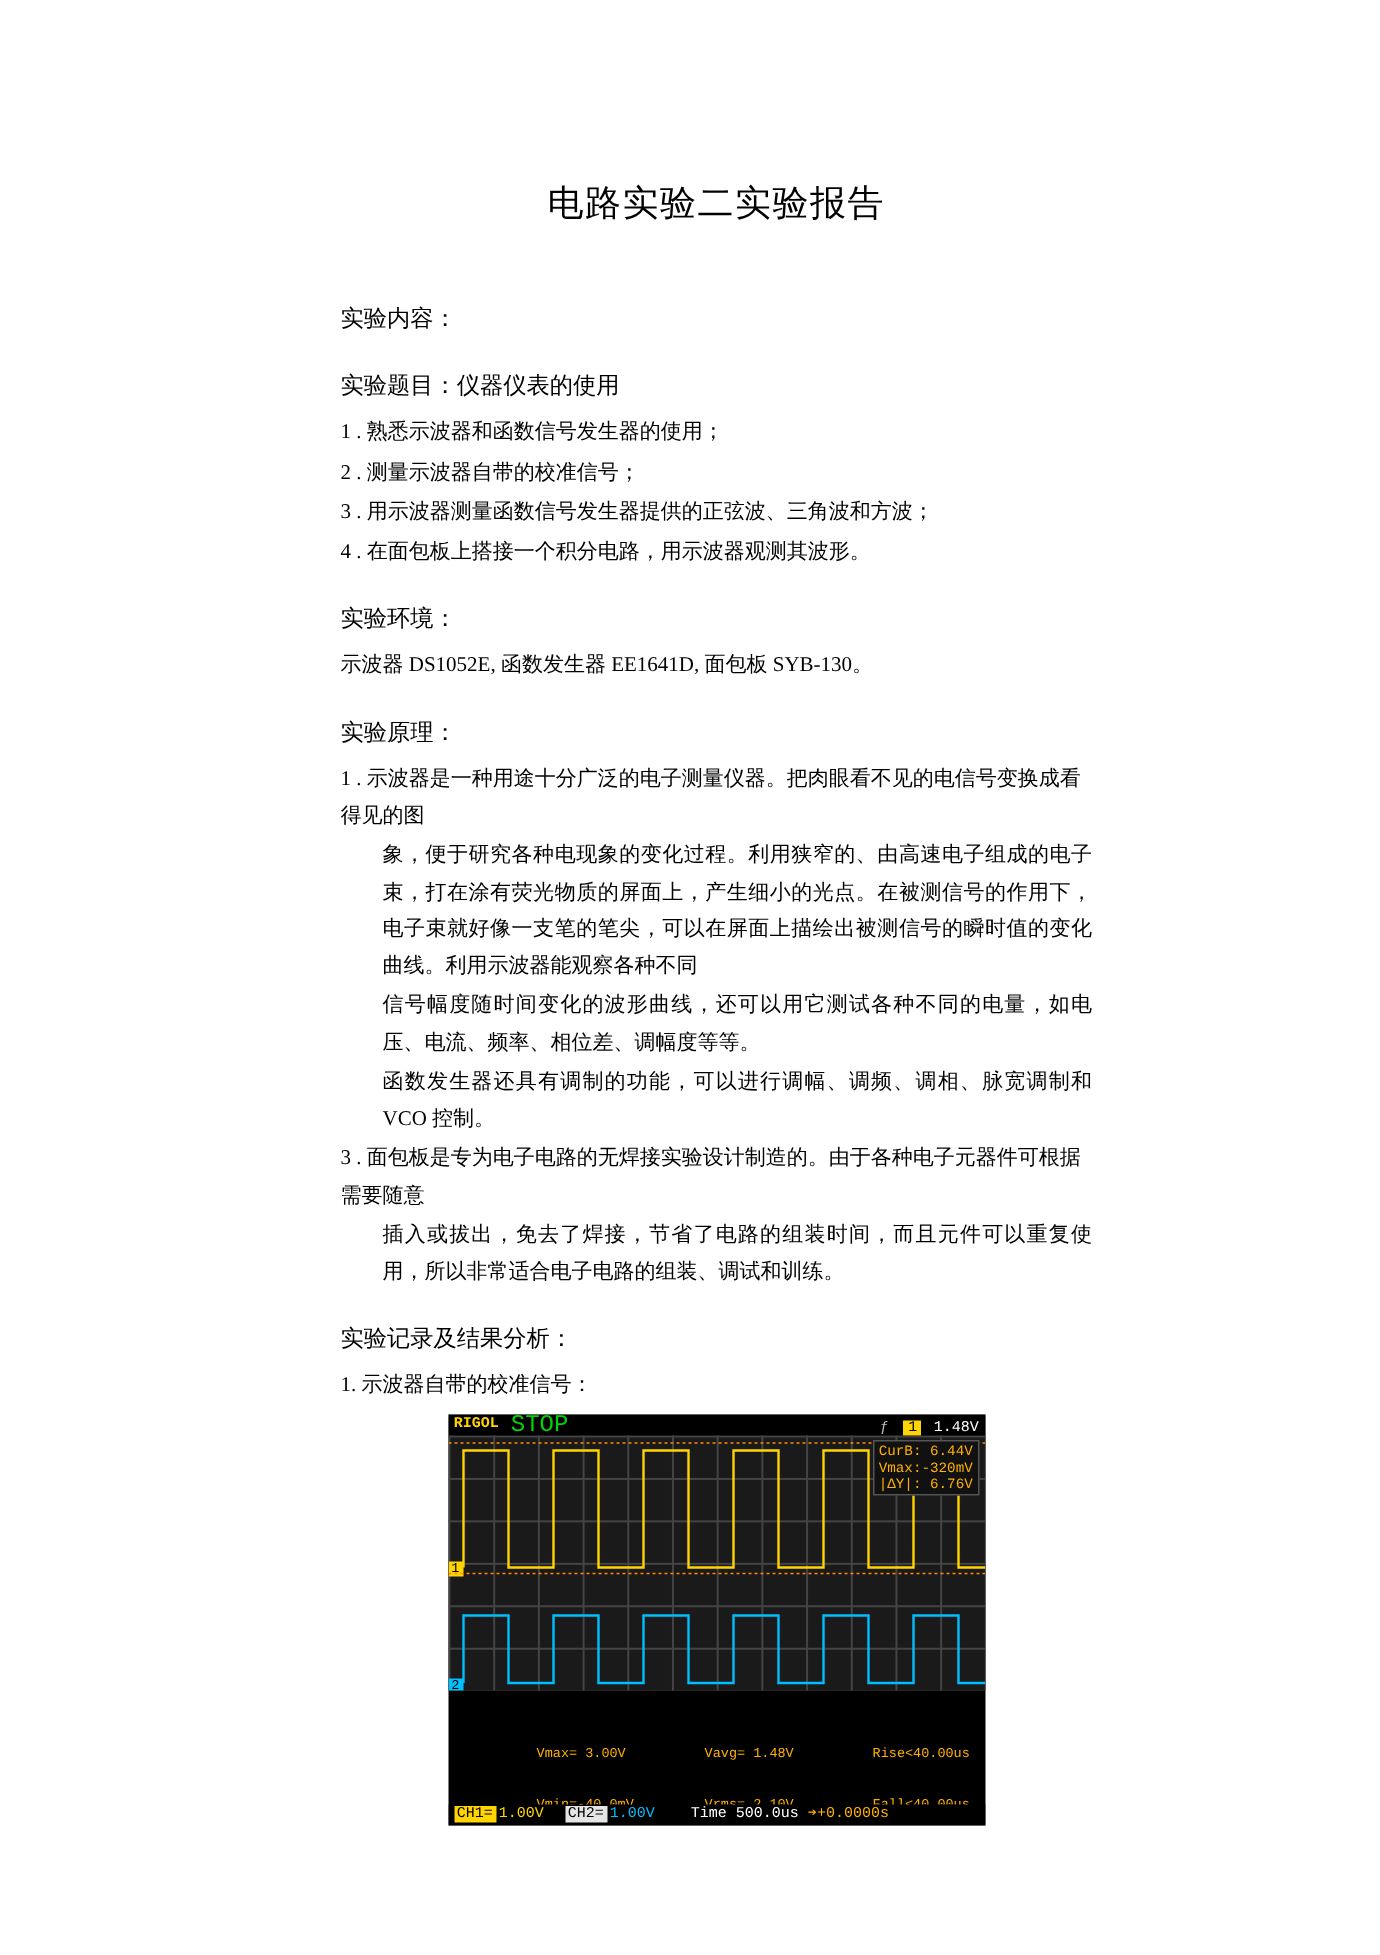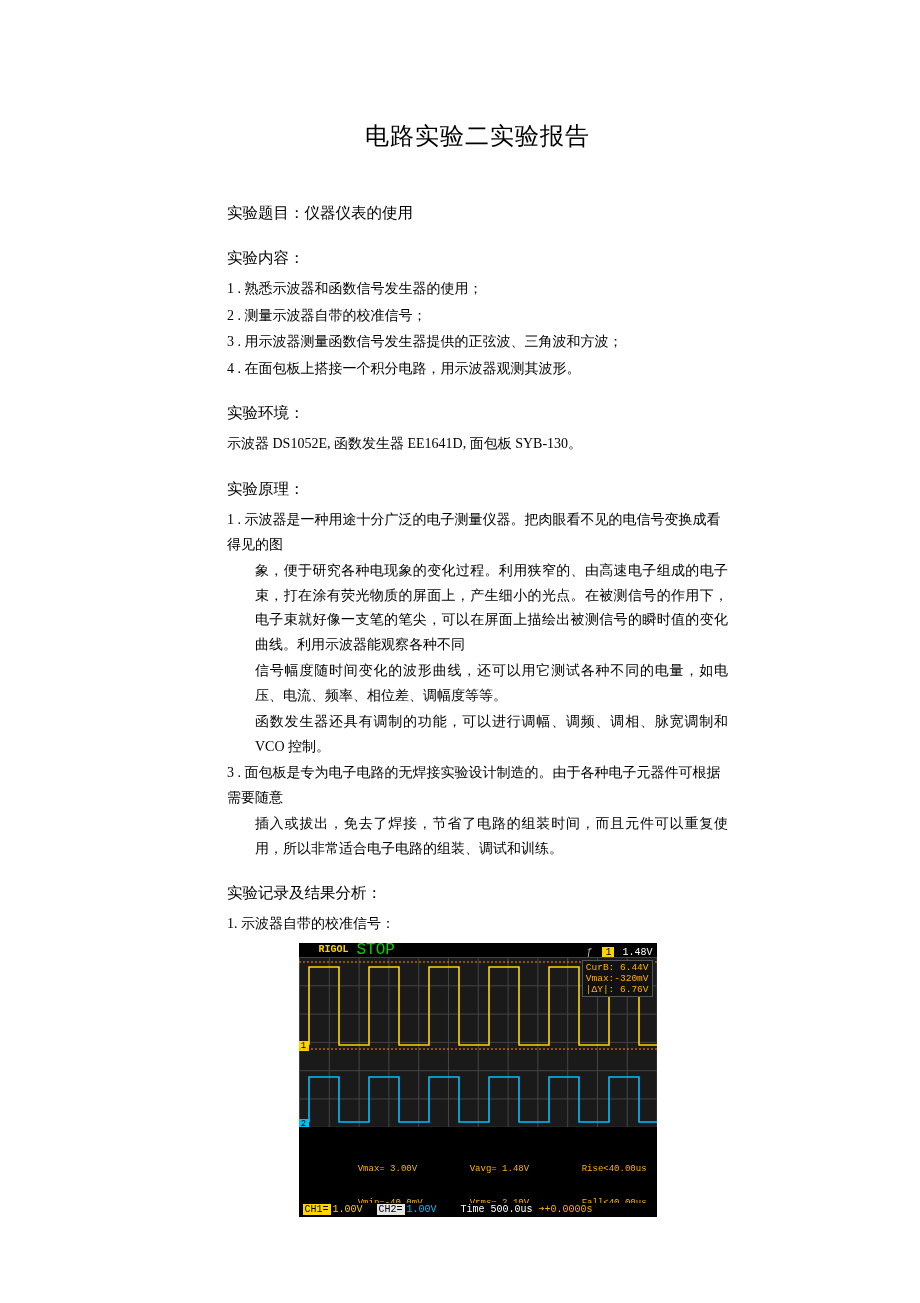--- a/index.html
+++ b/index.html
@@ -56,21 +56,21 @@
     height: 274px;
     background: #000;
     position: relative;
     font-family: "Courier New", monospace;
     font-size: 9px;
     color: #fff;
     overflow: hidden;
   }
   .scope .topbar {
     position: absolute;
-    top: 0; left: 16px; right: 0;
+    top: 0; left: 0; right: 0;
     height: 14px;
     background: #000;
     display: flex;
     align-items: center;
   }
   .scope .brand { color: #ffd400; font-weight: bold; margin-left: 4px; font-size: 10px;}
   .scope .stop  { color: #00d400; margin-left: 8px; font-size: 16px;}
   .scope .f-box { position:absolute; right:4px; top:1px; color:#fff; font-size:10px;}
   .scope .f-box .f-ch { background:#ffd400; color:#000; padding:0 3px; margin-right:2px;}
   .scope .f-box .f-lbl { color:#bbb; margin-right:4px;}
@@ -121,23 +121,23 @@
   .scope .bottom .b-time { color:#fff; margin-left:24px;}
   .scope .bottom .b-off  { color:#ffb000; margin-left:6px;}
 </style>
 </head>
 <body>
 
 <div class="page">
 
   <div class="title">电路实验二实验报告</div>
 
+  <div class="section-head">实验内容：</div>
+
   <div class="section-head">实验题目：仪器仪表的使用</div>
-
-  <div class="section-head">实验内容：</div>
   <div class="li-row">
     <span class="li-num">1 .</span>
     <span class="li-txt">熟悉示波器和函数信号发生器的使用；</span>
   </div>
   <div class="li-row">
     <span class="li-num">2 .</span>
     <span class="li-txt">测量示波器自带的校准信号；</span>
   </div>
   <div class="li-row">
     <span class="li-num">3 .</span>

